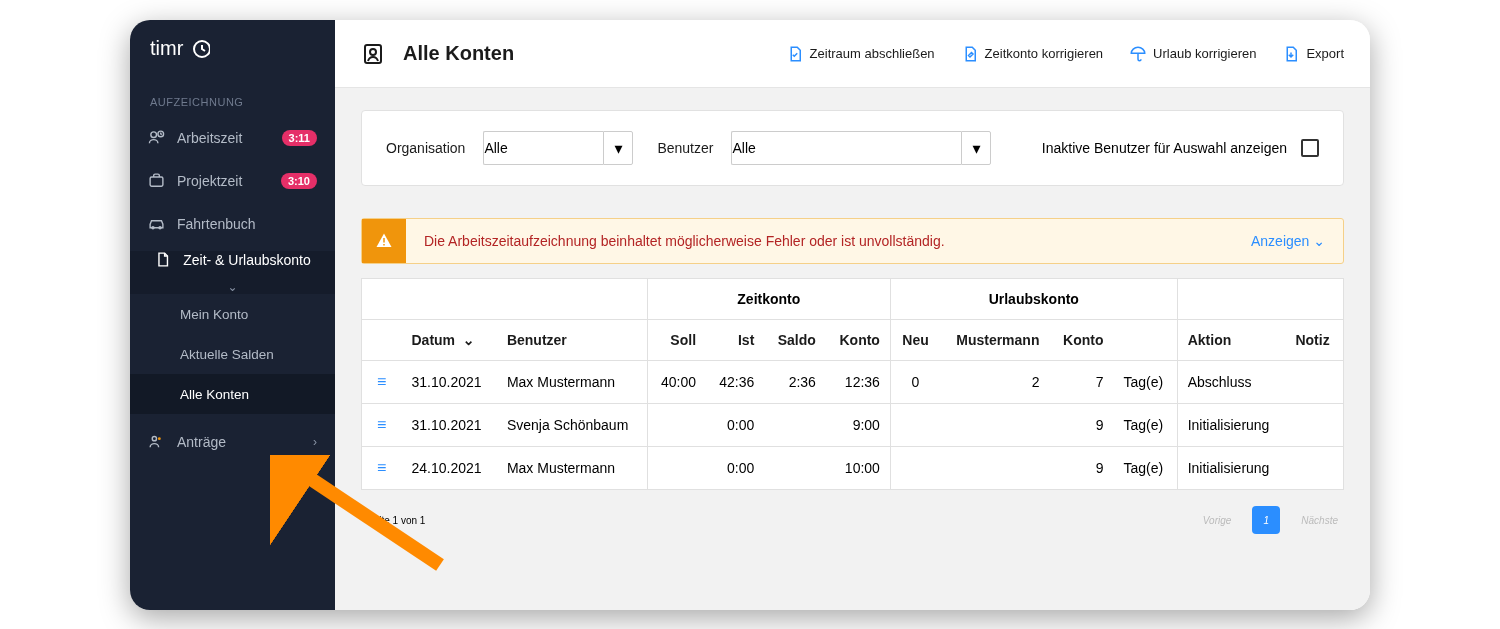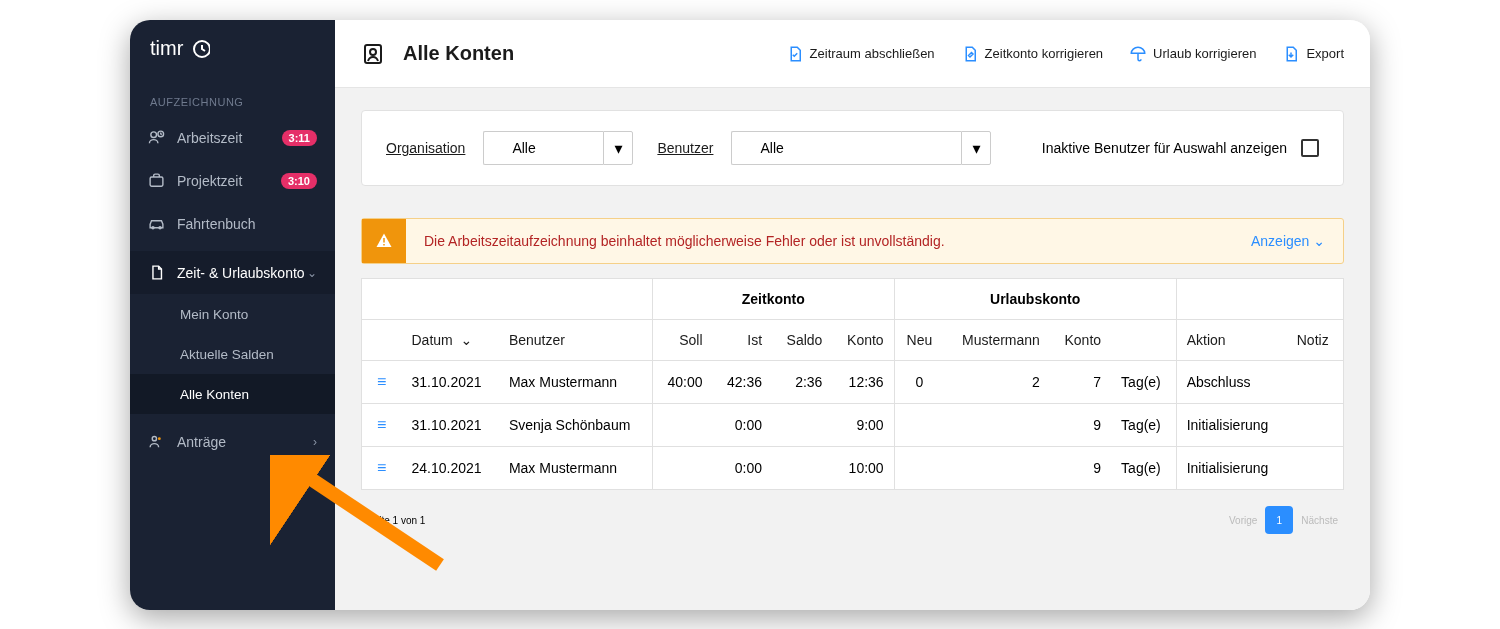--- a/index.html
+++ b/index.html
@@ -43,49 +43,49 @@
   .title-area{display:flex;align-items:center;gap:18px;}
   .title-area svg{width:24px;height:24px;}
   .title-area h1{margin:0;font-size:20px;font-weight:600;color:var(--text-dark);}
   .actions{display:flex;gap:26px;}
   .action{display:flex;flex-direction:row;align-items:center;gap:6px;cursor:pointer;font-size:13px;color:var(--text-dark);}
   .action svg{width:18px;height:18px;stroke:var(--link-blue);fill:none;}
   .content{padding:22px 26px;overflow:auto;}
   
   .panel{background:#fff;border:1px solid var(--panel-border);border-radius:4px;padding:20px 24px;display:flex;align-items:center;gap:24px;}
   .field{display:flex;align-items:center;gap:18px;}
-  .field label{font-size:14px;color:var(--text-dark);text-decoration:underline;}
+  .field label{font-size:14px;color:var(--text-dark);}
   .select{display:flex;}
-  .select input{border:1px solid #ccc;border-right:none;height:34px;padding:0 28px;font-size:14px;border-radius:2px 0 0 2px;}
+  .select input{border:1px solid #ccc;border-right:none;height:34px;padding:0 0;font-size:14px;border-radius:2px 0 0 2px;}
   .select .dd{border:1px solid #ccc;height:34px;width:30px;display:flex;align-items:center;justify-content:center;cursor:pointer;border-radius:0 2px 2px 0;}
   .org-sel{width:120px;}
   .user-sel{width:230px;}
   .chk{display:flex;align-items:center;gap:14px;margin-left:auto;font-size:14px;}
   .chk .box{width:18px;height:18px;border:2px solid #333;border-radius:2px;}
   
   .warning{margin-top:32px;display:flex;align-items:stretch;border:1px solid var(--warning-border);background:var(--warning-bg);border-radius:3px;}
   .warn-icon{width:44px;background:var(--warning-orange);display:flex;align-items:center;justify-content:center;}
   .warn-icon svg{width:18px;height:18px;}
   .warn-body{flex:1;display:flex;align-items:center;justify-content:space-between;padding:14px 18px;}
   .warn-text{color:var(--warning-text);font-size:14px;}
   .warn-link{color:var(--link-blue);font-size:14px;cursor:pointer;}
   
   .table{margin-top:14px;background:#fff;border:1px solid var(--table-border);border-collapse:collapse;width:100%;font-size:14px;}
   .table th,.table td{padding:12px 10px;border-bottom:1px solid var(--table-border);}
   .table .group-hdr th{text-align:center;font-weight:600;border-left:1px solid var(--table-border);}
   .table .group-hdr th.first{border-left:none;}
-  .table .col-hdr th{font-weight:400;text-align:left;color:var(--text-dark);}
+  .table .col-hdr th{font-weight:700;text-align:left;color:var(--text-dark);}
   .table .col-hdr th.num{text-align:right;}
   .table .col-hdr th.cen{text-align:center;}
   .table td.num{text-align:right;}
   .table td.cen{text-align:center;}
   .row-icon{color:var(--link-blue);font-size:16px;cursor:pointer;}
   .vborder{border-left:1px solid var(--table-border);}
   .pager{display:flex;align-items:center;justify-content:space-between;padding:16px 6px;font-size:10px;}
-  .pager-right{display:flex;align-items:center;gap:8px;}
+  .pager-right{display:flex;align-items:center;gap:21px;font-style:italic;}
   .page-btn{color:var(--disabled);}
   .page-num{background:var(--link-blue);color:#fff;width:28px;height:28px;display:flex;align-items:center;justify-content:center;border-radius:4px;}
   
   .arrow{position:absolute;left:140px;top:435px;pointer-events:none;}
 </style>
 </head>
 <body>
 
 <div class="window">
 
@@ -129,21 +129,21 @@
       <span class="left">
         <svg viewBox="0 0 24 24" fill="none" stroke="#b3bbc7" stroke-width="2">
             <path d="M3 13l2-5h14l2 5v5H3z"></path>
             <circle cx="7" cy="18" r="1.5"></circle>
             <circle cx="17" cy="18" r="1.5"></circle>
           </svg>
         <span>Fahrtenbuch</span>
       </span>
     </div>
 
-    <div class="nav-item active" style="margin-top:6px;">
+    <div class="nav-item active" style="margin-top:6px;flex-direction:column;">
       <span class="left">
         <svg viewBox="0 0 24 24" fill="none" stroke="#fff" stroke-width="2">
             <path d="M7 3h8l4 4v14H7z"></path>
             <path d="M15 3v4h4"></path>
           </svg>
         <span style="color:#fff;">Zeit- &amp; Urlaubskonto</span>
       </span>
       <span class="chev">⌄</span>
     </div>
     <div class="sub-item">Mein Konto</div>

